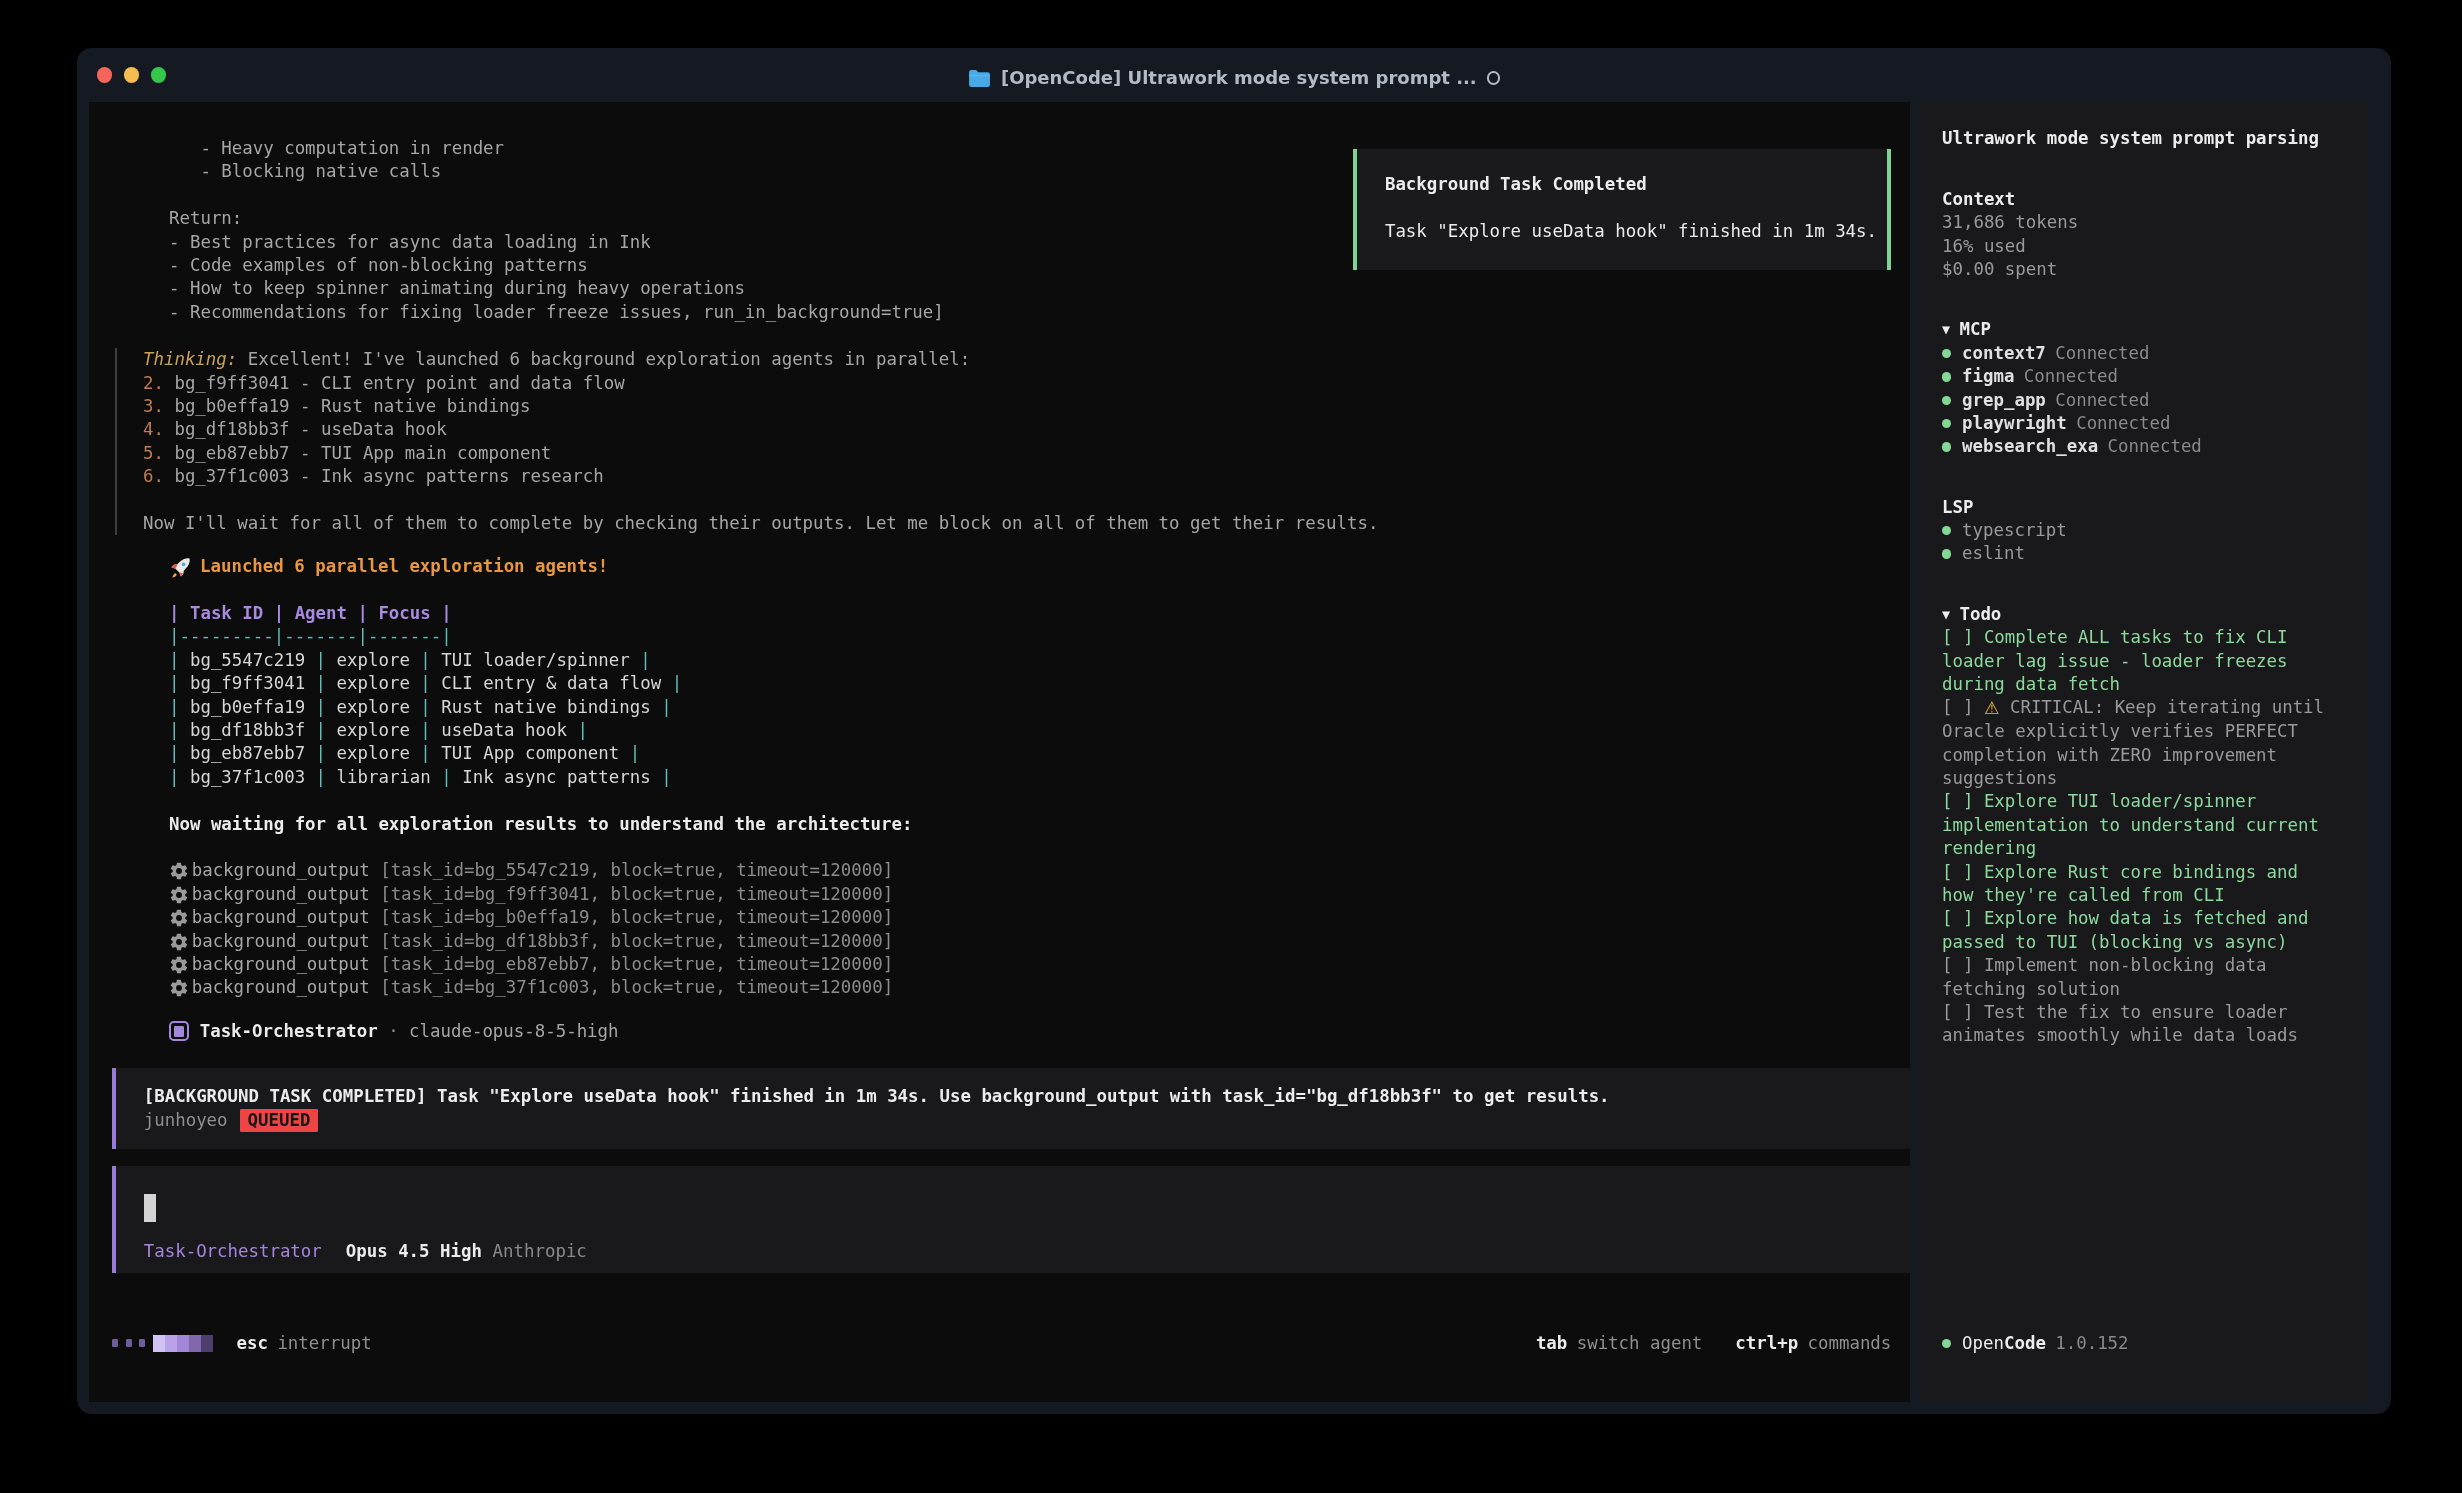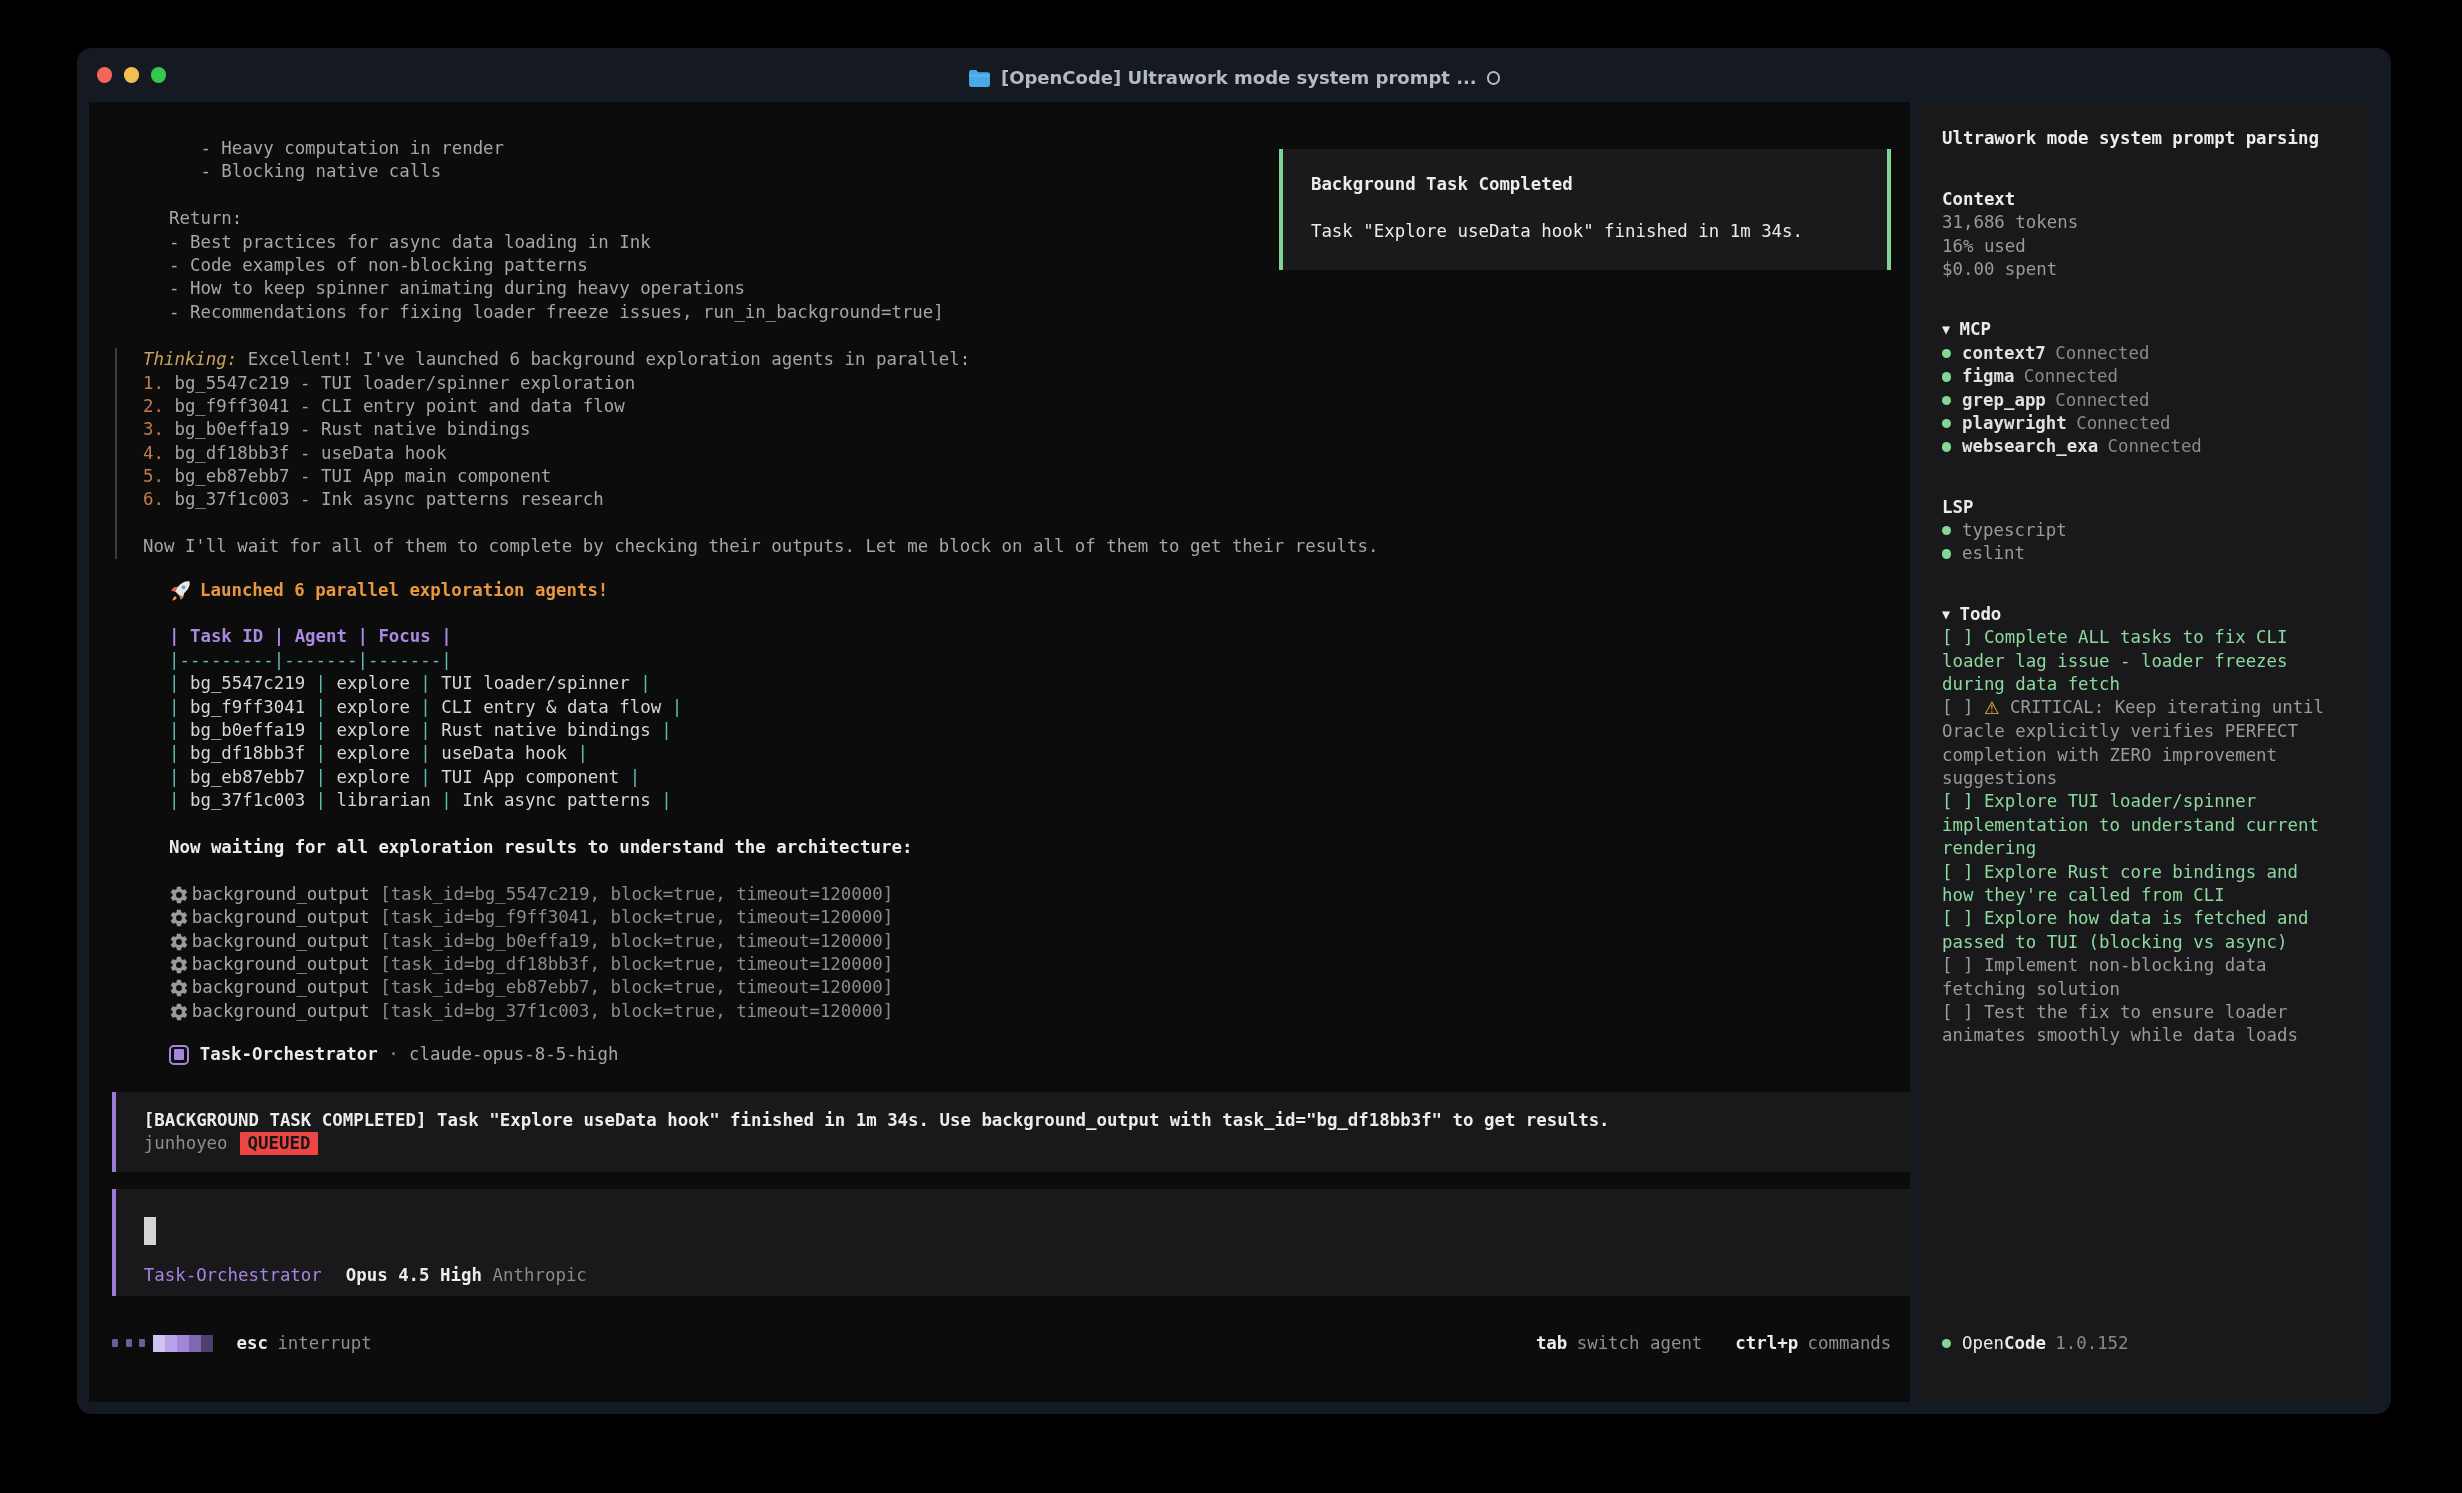--- a/index.html
+++ b/index.html
@@ -60,21 +60,21 @@
   .if-provider { color:#8a8a8a; margin-left:10.7px; }
 
   .status-bar { position:absolute; left:23.4px; right:19px; bottom:47px; display:flex; align-items:center; }
   .spinner { display:flex; align-items:center; }
   .spin-dot { width:6px; height:8px; background:#6f5d9a; margin-right:7.4px; border-radius:1.3px; }
   .spin-block { width:12px; height:17.4px; }
   .keyhint { color:#ececec; font-weight:bold; } .keylabel { color:#8f8f8f; margin-left:9.4px; }
   .sb-left-gap { margin-left:24px; } .hint-group { margin-left:33px; }
   .status-right { margin-left:auto; display:flex; align-items:center; }
 
-  .notif { position:absolute; top:47px; right:19.4px; width:612px; background:#1a1a1d;
+  .notif { position:absolute; top:47px; right:19.4px; width:538px; background:#1a1a1d;
     border-left:4px solid #7ed492; border-right:4px solid #7ed492; padding:24px 24px 27px 28px; color:#ececec; }
   .notif-title { font-weight:bold; }
   .notif-body { margin-top:23.4px; }
 
   .sidebar { width:450px; background:#19191c; position:relative; padding:25.4px 20px 16px 23px; color:#9a9a9a; }
   .sb-title { color:#ececec; font-weight:bold; }
   .sb-sec { margin-top:37px; }
   .sb-head { color:#ececec; font-weight:bold; display:flex; align-items:center; }
   .tri { font-size:13.4px; margin-right:9.4px; color:#ececec; }
   .dot { width:9.4px; height:9.4px; border-radius:50%; background:#84d896; display:inline-block; margin-right:10.7px; flex:0 0 auto; }
@@ -120,21 +120,20 @@
             <div class="line b-text">Return:</div>
             <div class="line b-text">- Best practices for async data loading in Ink</div>
             <div class="line b-text">- Code examples of non-blocking patterns</div>
             <div class="line b-text">- How to keep spinner animating during heavy operations</div>
             <div class="line b-text">- Recommendations for fixing loader freeze issues, run_in_background=true]</div>
           </div>
 
         <div class="thinking-block">
 
         <div class="line"><span class="seg-thinking">Thinking:</span><span class="seg-body"> Excellent! I've launched 6 background exploration agents in parallel:</span></div>
-            <div class="line"><span class="seg-num">1.</span><span class="seg-body"> bg_5547c219 - TUI loader/spinner exploration</span></div>
             <div class="line"><span class="seg-num">2.</span><span class="seg-body"> bg_f9ff3041 - CLI entry point and data flow</span></div>
             <div class="line"><span class="seg-num">3.</span><span class="seg-body"> bg_b0effa19 - Rust native bindings</span></div>
             <div class="line"><span class="seg-num">4.</span><span class="seg-body"> bg_df18bb3f - useData hook</span></div>
             <div class="line"><span class="seg-num">5.</span><span class="seg-body"> bg_eb87ebb7 - TUI App main component</span></div>
             <div class="line"><span class="seg-num">6.</span><span class="seg-body"> bg_37f1c003 - Ink async patterns research</span></div>
             <div class="line"></div>
             <div class="line"><span class="seg-body">Now I'll wait for all of them to complete by checking their outputs. Let me block on all of them to get their results.</span></div>
           </div>
 
         <div class="line b-text launch-line">

